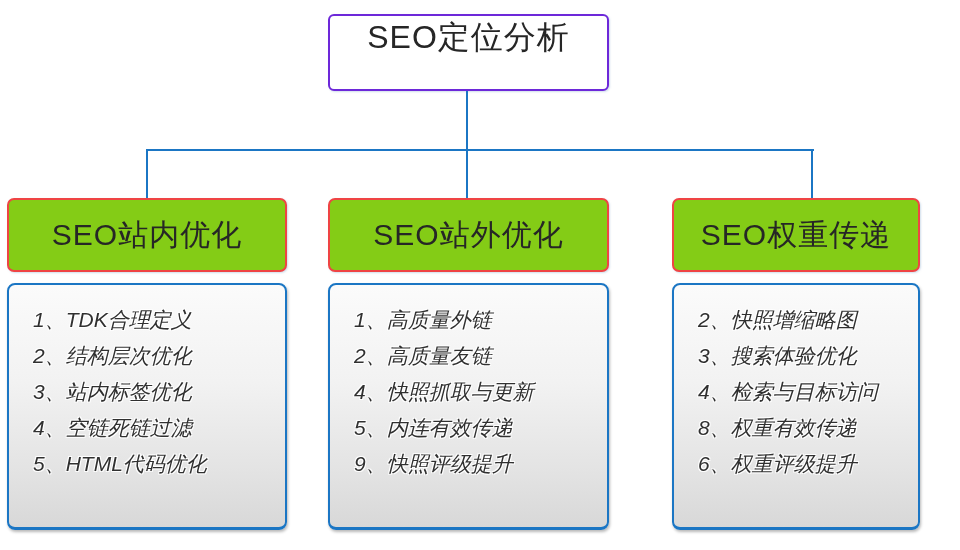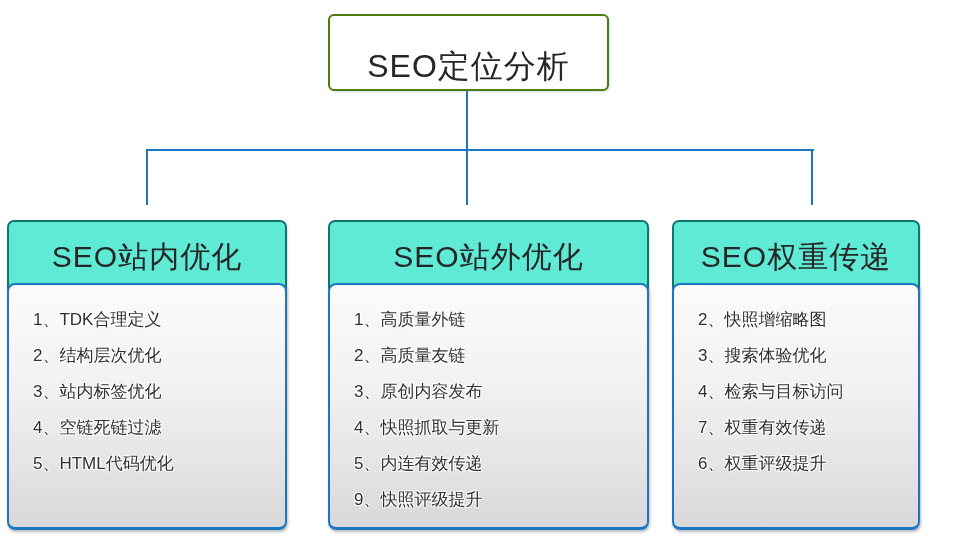--- a/index.html
+++ b/index.html
@@ -6,55 +6,56 @@
   html, body { background: #ffffff; }
   body {
     font-family: "Liberation Sans", "DejaVu Sans", sans-serif;
     width: 960px; height: 550px; position: relative; overflow: hidden;
   }
   .canvas { position: absolute; left: 0; top: 0; width: 960px; height: 550px; }
 
   
   .root-box {
     position: absolute; left: 328px; top: 14px; width: 281px; height: 77px;
-    background: #ffffff; border: 2px solid #4d7c0f; border-radius: 6px;
-    display: flex; align-items: flex-end; justify-content: center;
+    background: #ffffff; border: 2px solid #6d28d9; border-radius: 6px;
+    display: flex; align-items: flex-start; justify-content: center;
     box-shadow: 1px 1px 2px rgba(120,160,200,0.35);
   }
   .root-box .title { font-size: 32px; color: #262626; letter-spacing: 1px; }
 
   
   .line { position: absolute; background: #1b76c4; }
   .line.v { width: 2px; }
   .line.h { height: 2px; }
 
   
   .col-header {
-    position: absolute; top: 220px; height: 74px;
-    background: #5eead4; border: 2px solid #0f766e; border-radius: 7px;
+    position: absolute; top: 198px; height: 74px;
+    background: #84cc16; border: 2px solid #ef4444; border-radius: 7px;
     display: flex; align-items: center; justify-content: center;
     box-shadow: 1px 1px 2px rgba(120,160,200,0.35);
   }
   .col-header .title { font-size: 30px; color: #262626; letter-spacing: 1px; }
 
   .col-list {
     position: absolute; top: 283px; height: 247px;
     background: linear-gradient(180deg, #fbfbfb 0%, #f2f2f2 40%, #e4e4e4 75%, #d8d8d8 100%);
     border: 2px solid #1b76c4; border-bottom-width: 3px; border-radius: 8px;
     padding: 17px 10px 0 24px;
     box-shadow: 1px 2px 3px rgba(0,0,0,0.28);
   }
   .col-list .item {
-    font-size: 17px; line-height: 36px; color: #303030; white-space: nowrap;
+    font-size: 21px; line-height: 36px; color: #303030; white-space: nowrap;
     text-shadow: 1px 1px 0 rgba(255,255,255,0.9), -1px -1px 0 rgba(255,255,255,0.9),
                  1px -1px 0 rgba(255,255,255,0.9), -1px 1px 0 rgba(255,255,255,0.9);
+    font-style: italic;
   }
 
   .col1 { left: 7px;   width: 280px; }
-  .col2 { left: 328px; width: 321px; }
+  .col2 { left: 328px; width: 281px; }
   .col3 { left: 672px; width: 248px; }
 </style>
 </head>
 <body>
 
 <div class="canvas">
 
   <div class="root-box">
     <span class="title">SEO定位分析</span>
   </div>
@@ -75,30 +76,29 @@
     <div class="item">4、空链死链过滤</div>
     <div class="item">5、HTML代码优化</div>
   </div>
 
   <div class="col-header col2">
     <span class="title">SEO站外优化</span>
   </div>
   <div class="col-list col2">
     <div class="item">1、高质量外链</div>
     <div class="item">2、高质量友链</div>
-    <div class="item">3、原创内容发布</div>
     <div class="item">4、快照抓取与更新</div>
     <div class="item">5、内连有效传递</div>
     <div class="item">9、快照评级提升</div>
   </div>
 
   <div class="col-header col3">
     <span class="title">SEO权重传递</span>
   </div>
   <div class="col-list col3">
     <div class="item">2、快照增缩略图</div>
     <div class="item">3、搜索体验优化</div>
     <div class="item">4、检索与目标访问</div>
-    <div class="item">7、权重有效传递</div>
+    <div class="item">8、权重有效传递</div>
     <div class="item">6、权重评级提升</div>
   </div>
 
 </div>
 
 </body></html>

